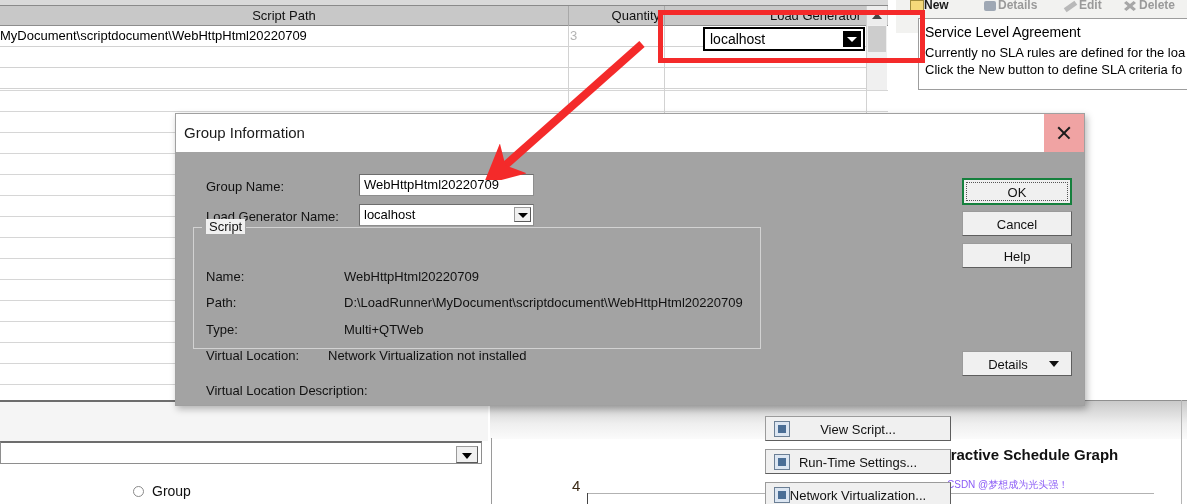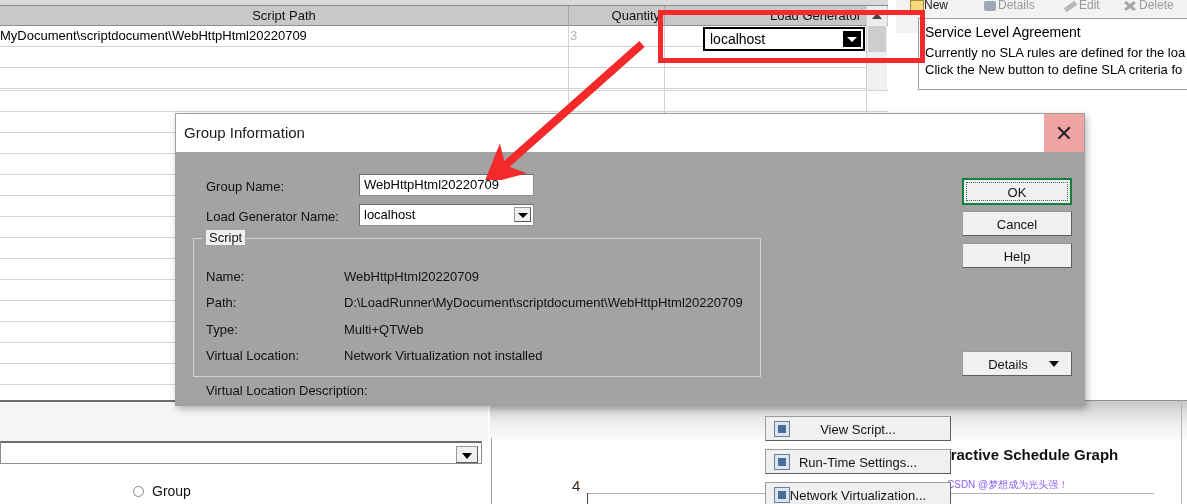--- a/index.html
+++ b/index.html
@@ -110,20 +110,21 @@
   }
 
   
   .right-pane {
     position: absolute; left: 896px; top: 0; width: 291px; height: 92px;
     background: #ffffff;
   }
   .rp-toolbar {
     position: absolute; left: 0; top: 0; width: 291px; height: 33px;
     background: #f2f2f0;
+    font-weight: bold;
   }
   .tb-item {
     position: absolute; top: -2px; font-size: 12px; color: #9a9a9a;
     white-space: nowrap;
   }
   .tb-item.active { color: #1b1b1b; }
   .tb-ico {
     position: absolute; top: 0px; width: 12px; height: 12px;
   }
   .ico-new { background: #f5d97a; border: 1px solid #a08b3a; }
@@ -477,37 +478,37 @@
       <div class="txtbox" style="left:183px; top:22px; width:175px; height:22px;">
         <div class="tv">WebHttpHtml20220709</div>
       </div>
 
       <div class="lbl" style="left:30px; top:57px;">Load Generator Name:</div>
       <div class="combobox" style="left:183px; top:52px; width:175px; height:22px;">
         <div class="tv">localhost</div>
         <div class="cbtn"></div>
       </div>
 
-      <div class="groupbox" style="left:17px; top:86px; width:568px; height:139px;">
+      <div class="groupbox" style="left:17px; top:75px; width:568px; height:122px;">
         <div class="gb-topline-l"></div>
         <div class="gb-topline-r"></div>
         <div class="gb-legend">Script</div>
       </div>
 
       <div class="fld-lbl" style="left:30px; top:117px;">Name:</div>
       <div class="fld-val" style="left:168px; top:117px;">WebHttpHtml20220709</div>
 
       <div class="fld-lbl" style="left:30px; top:143px;">Path:</div>
       <div class="fld-val" style="left:168px; top:143px;">D:\LoadRunner\MyDocument\scriptdocument\WebHttpHtml20220709</div>
 
       <div class="fld-lbl" style="left:30px; top:170px;">Type:</div>
       <div class="fld-val" style="left:168px; top:170px;">Multi+QTWeb</div>
 
       <div class="fld-lbl" style="left:30px; top:196px;">Virtual Location:</div>
-      <div class="fld-val" style="left:168px; top:196px;">Network Virtualization not installed</div>
+      <div class="fld-val" style="left:152px; top:196px;">Network Virtualization not installed</div>
 
       <div class="fld-lbl" style="left:30px; top:231px;">Virtual Location Description:</div>
       <div class="fld-val" style="left:168px; top:231px;"></div>
 
       <div class="btn" style="left:589px; top:264px; width:186px; height:25px;">
         <span class="btn-ico">
             <i></i>
           </span>
         <span class="blabel">View Script...</span>
       </div>

